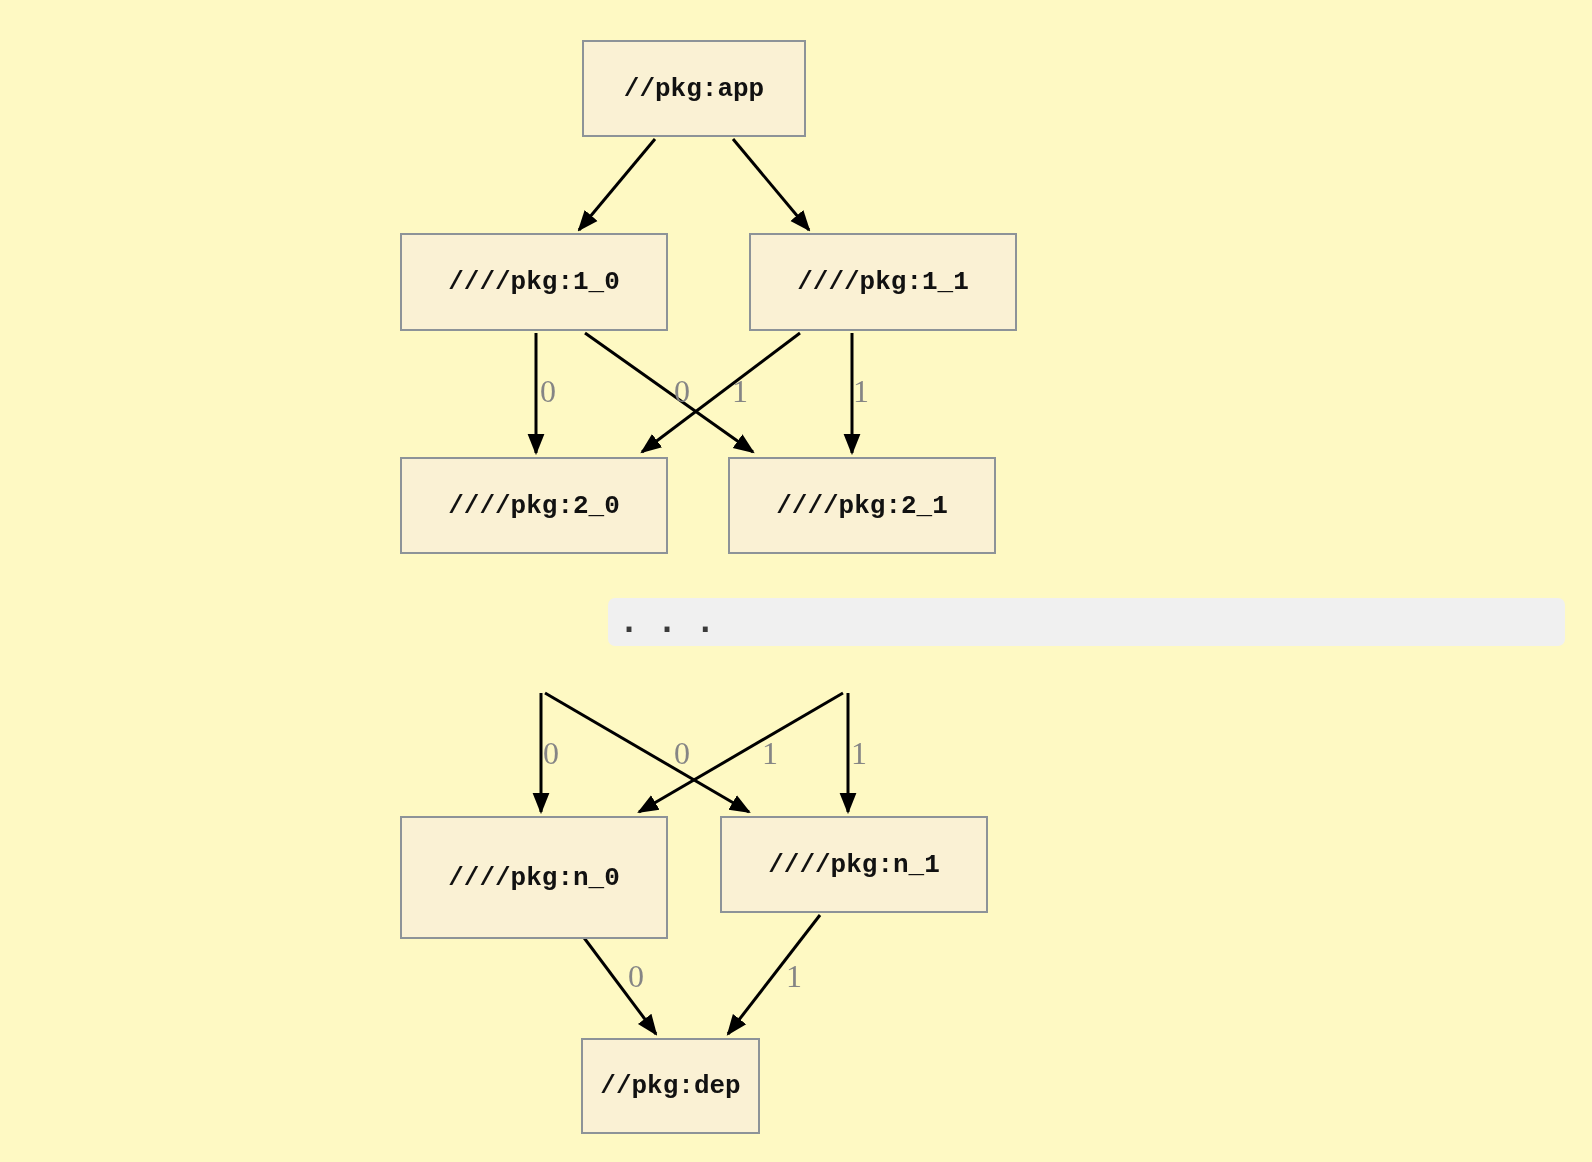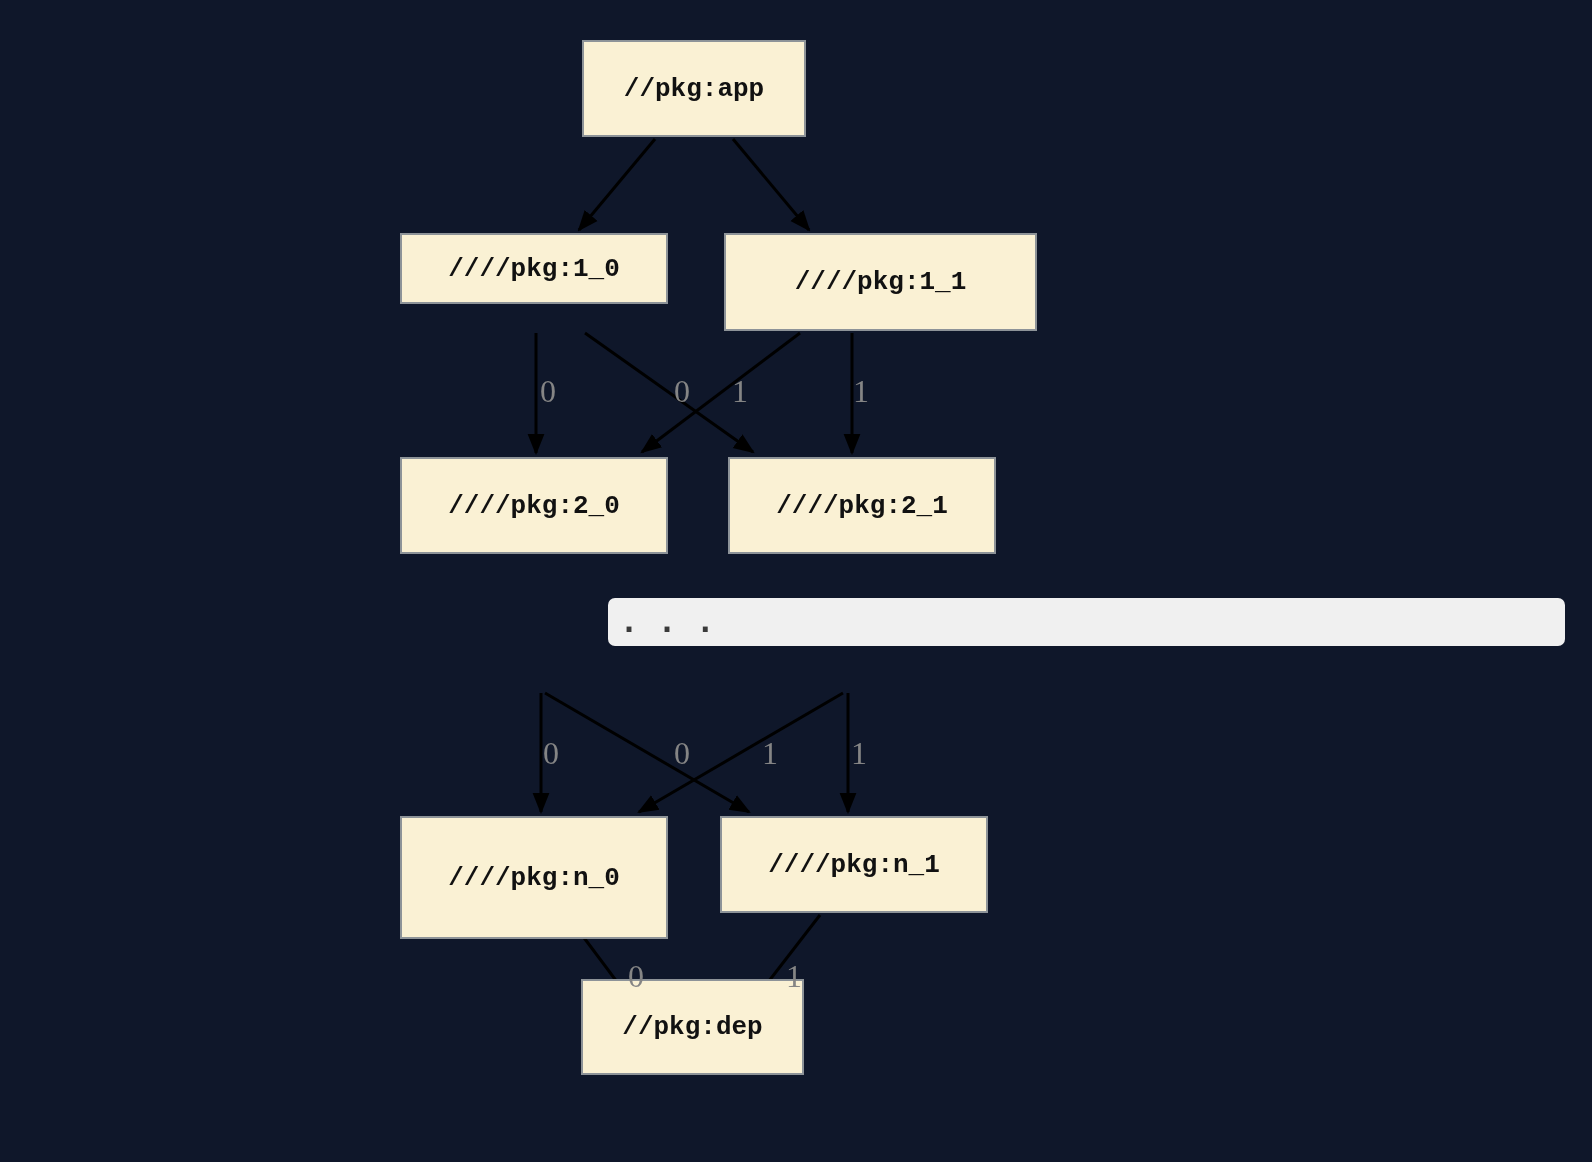--- a/index.html
+++ b/index.html
@@ -4,21 +4,21 @@
 <style>
   html, body {
     margin: 0;
     padding: 0;
     background: #ffffff;
   }
   #stage {
     position: relative;
     width: 1592px;
     height: 1162px;
-    background: #0f172a;
+    background: #fef9c3;
     overflow: hidden;
     font-family: "Liberation Sans", sans-serif;
   }
   #edge-layer {
     position: absolute;
     left: 0; top: 0;
     width: 1592px;
     height: 1162px;
   }
   .node {
@@ -89,27 +89,27 @@
     <line class="edge" x1="852" y1="333" x2="852" y2="453" marker-end="url(#arrow)"></line>
     <line class="edge" x1="541" y1="693" x2="541" y2="812" marker-end="url(#arrow)"></line>
     <line class="edge" x1="545" y1="693" x2="749" y2="812" marker-end="url(#arrow)"></line>
     <line class="edge" x1="843" y1="693" x2="639" y2="812" marker-end="url(#arrow)"></line>
     <line class="edge" x1="848" y1="693" x2="848" y2="812" marker-end="url(#arrow)"></line>
     <line class="edge" x1="567" y1="915" x2="656" y2="1034" marker-end="url(#arrow)"></line>
     <line class="edge" x1="820" y1="915" x2="728" y2="1034" marker-end="url(#arrow)"></line>
   </svg>
 
   <div class="node" style="left:582px; top:40px;  width:224px; height:97px;">//pkg:app</div>
-  <div class="node" style="left:400px; top:233px; width:268px; height:71px;">////pkg:1_0</div>
-  <div class="node" style="left:724px; top:233px; width:313px; height:98px;">////pkg:1_1</div>
+  <div class="node" style="left:400px; top:233px; width:268px; height:98px;">////pkg:1_0</div>
+  <div class="node" style="left:749px; top:233px; width:268px; height:98px;">////pkg:1_1</div>
   <div class="node" style="left:400px; top:457px; width:268px; height:97px;">////pkg:2_0</div>
   <div class="node" style="left:720px; top:457px; width:268px; height:97px;margin-left:8px;">////pkg:2_1</div>
   <div class="node" style="left:400px; top:816px; width:268px; height:123px;">////pkg:n_0</div>
   <div class="node" style="left:720px; top:816px; width:268px; height:97px;">////pkg:n_1</div>
-  <div class="node" style="left:581px; top:979px; width:223px; height:96px;">//pkg:dep</div>
+  <div class="node" style="left:581px; top:1038px; width:179px; height:96px;">//pkg:dep</div>
 
   <div class="band">
     <span class="dots">. . .</span>
   </div>
 
   <div class="edge-label" style="left:548px; top:391px;">0</div>
   <div class="edge-label" style="left:740px; top:391px;">1</div>
   <div class="edge-label" style="left:682px; top:391px;">0</div>
   <div class="edge-label" style="left:861px; top:391px;">1</div>
   <div class="edge-label" style="left:551px; top:753px;">0</div>

